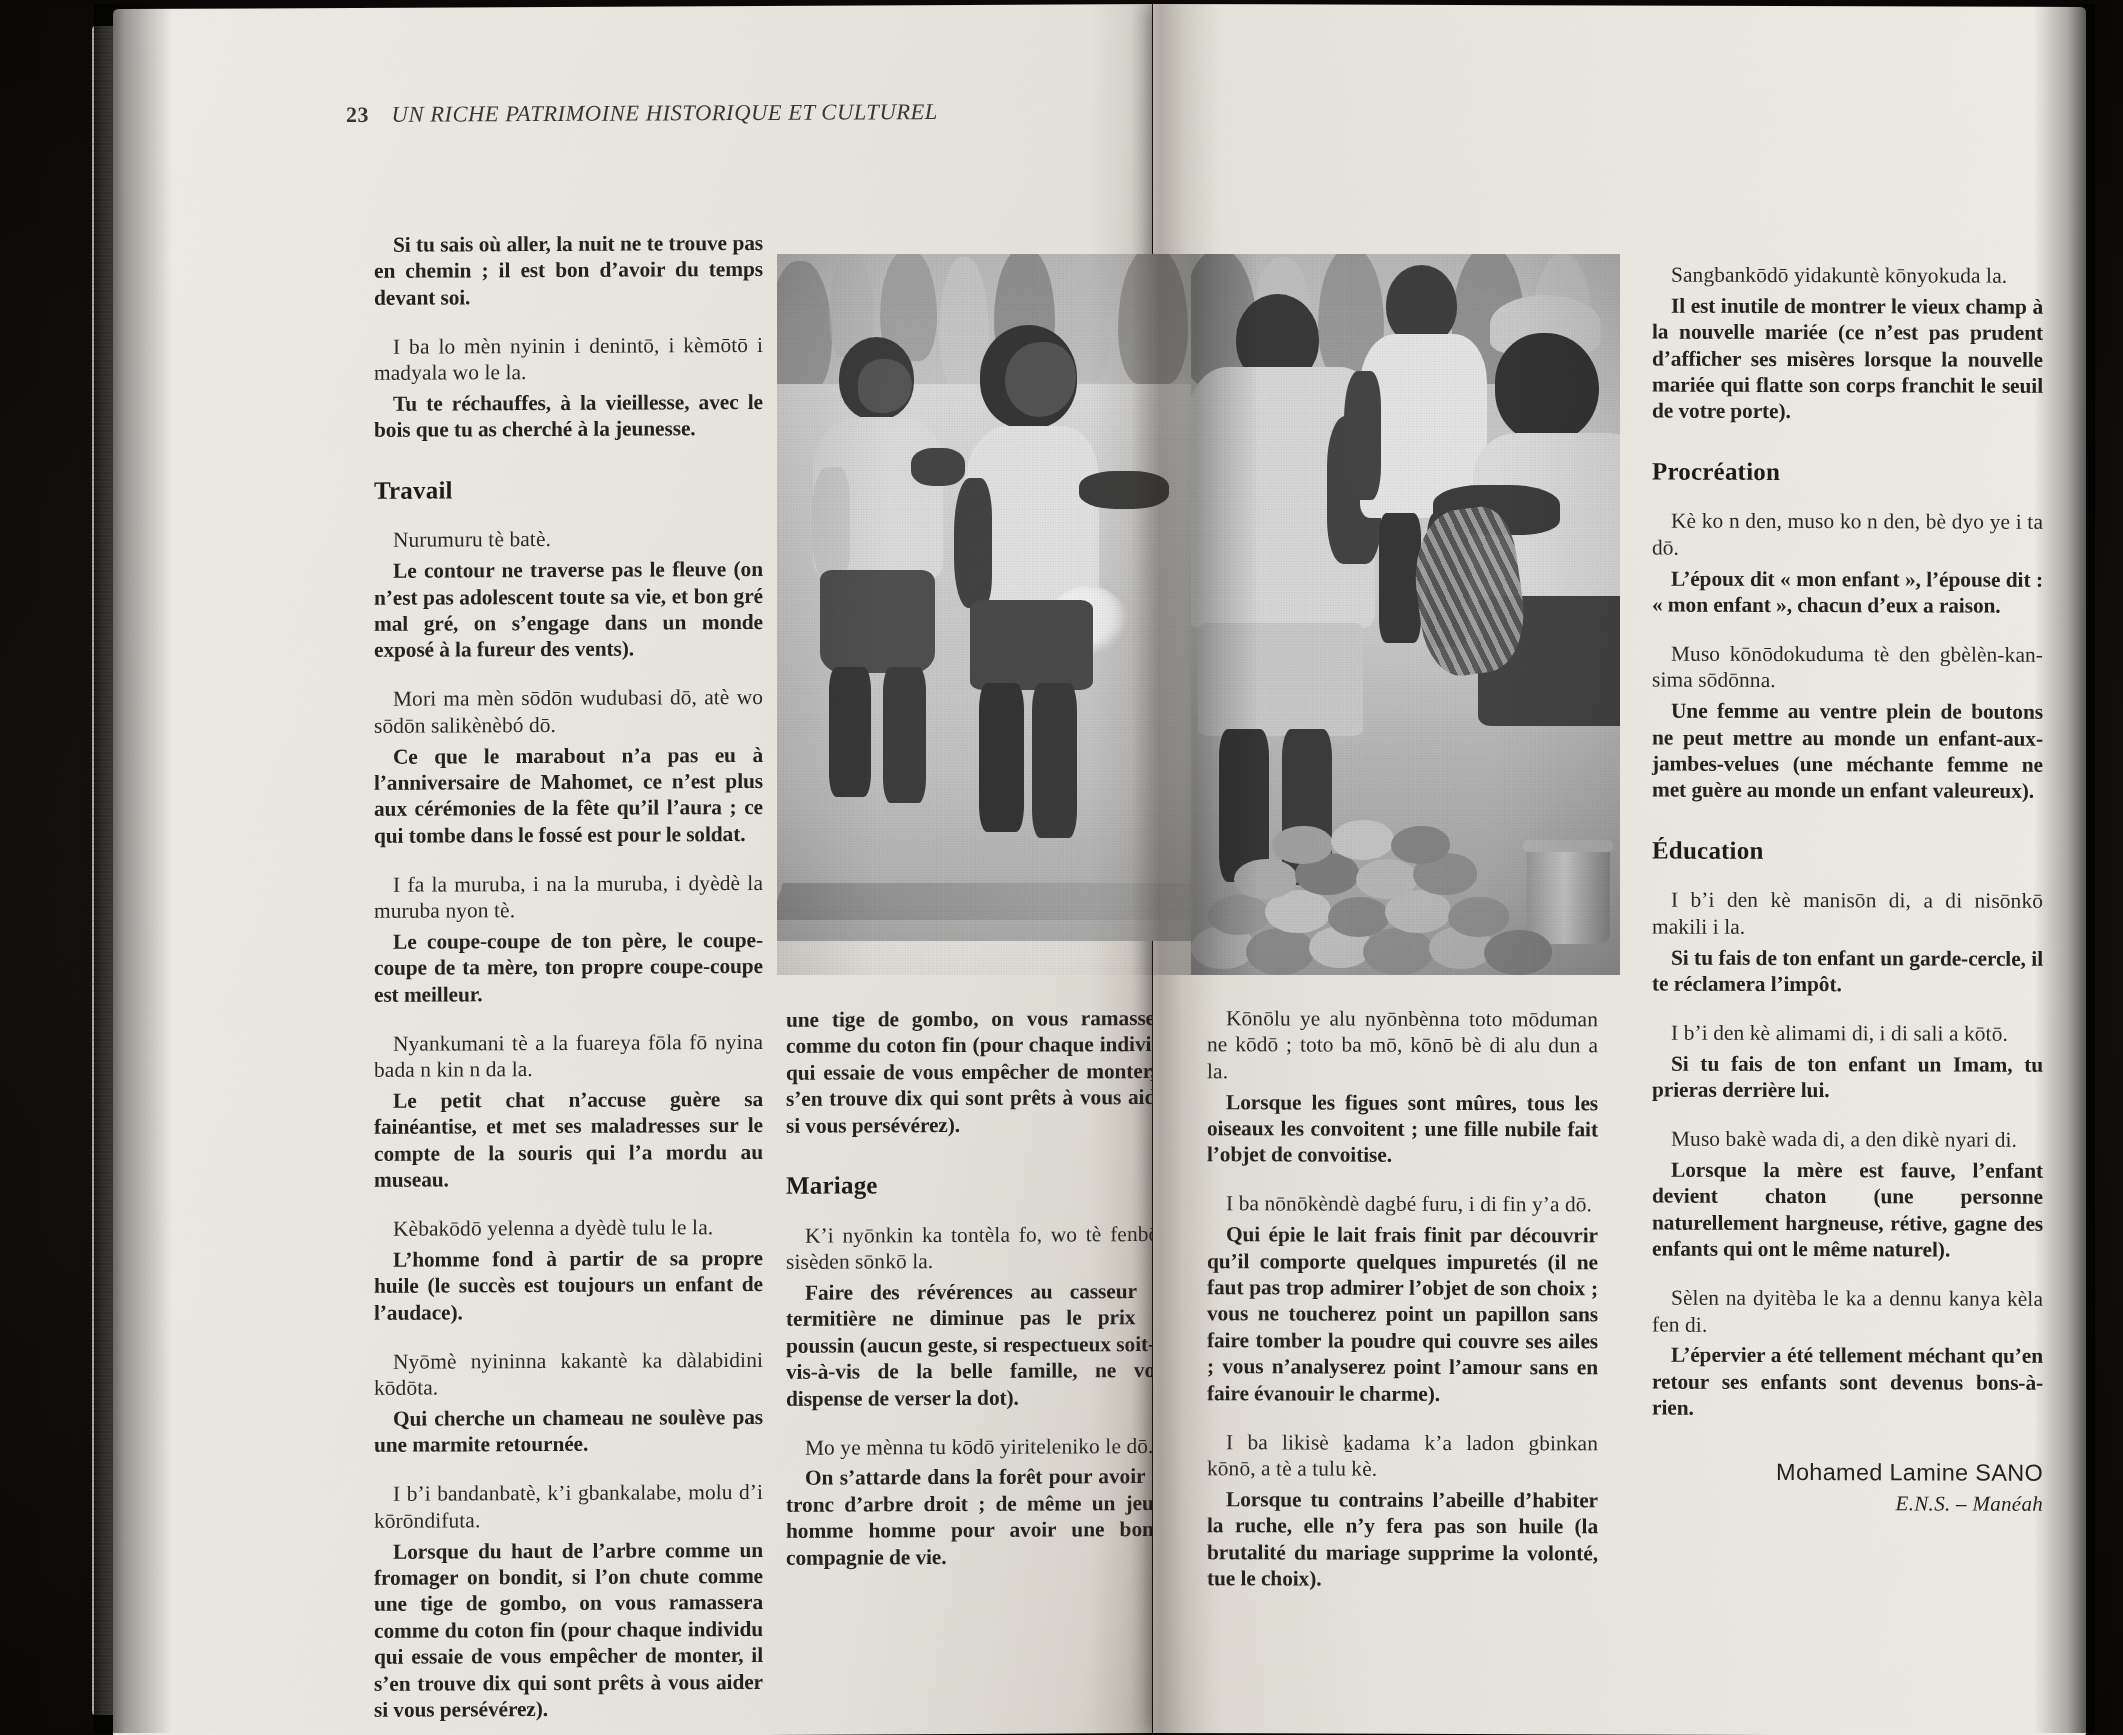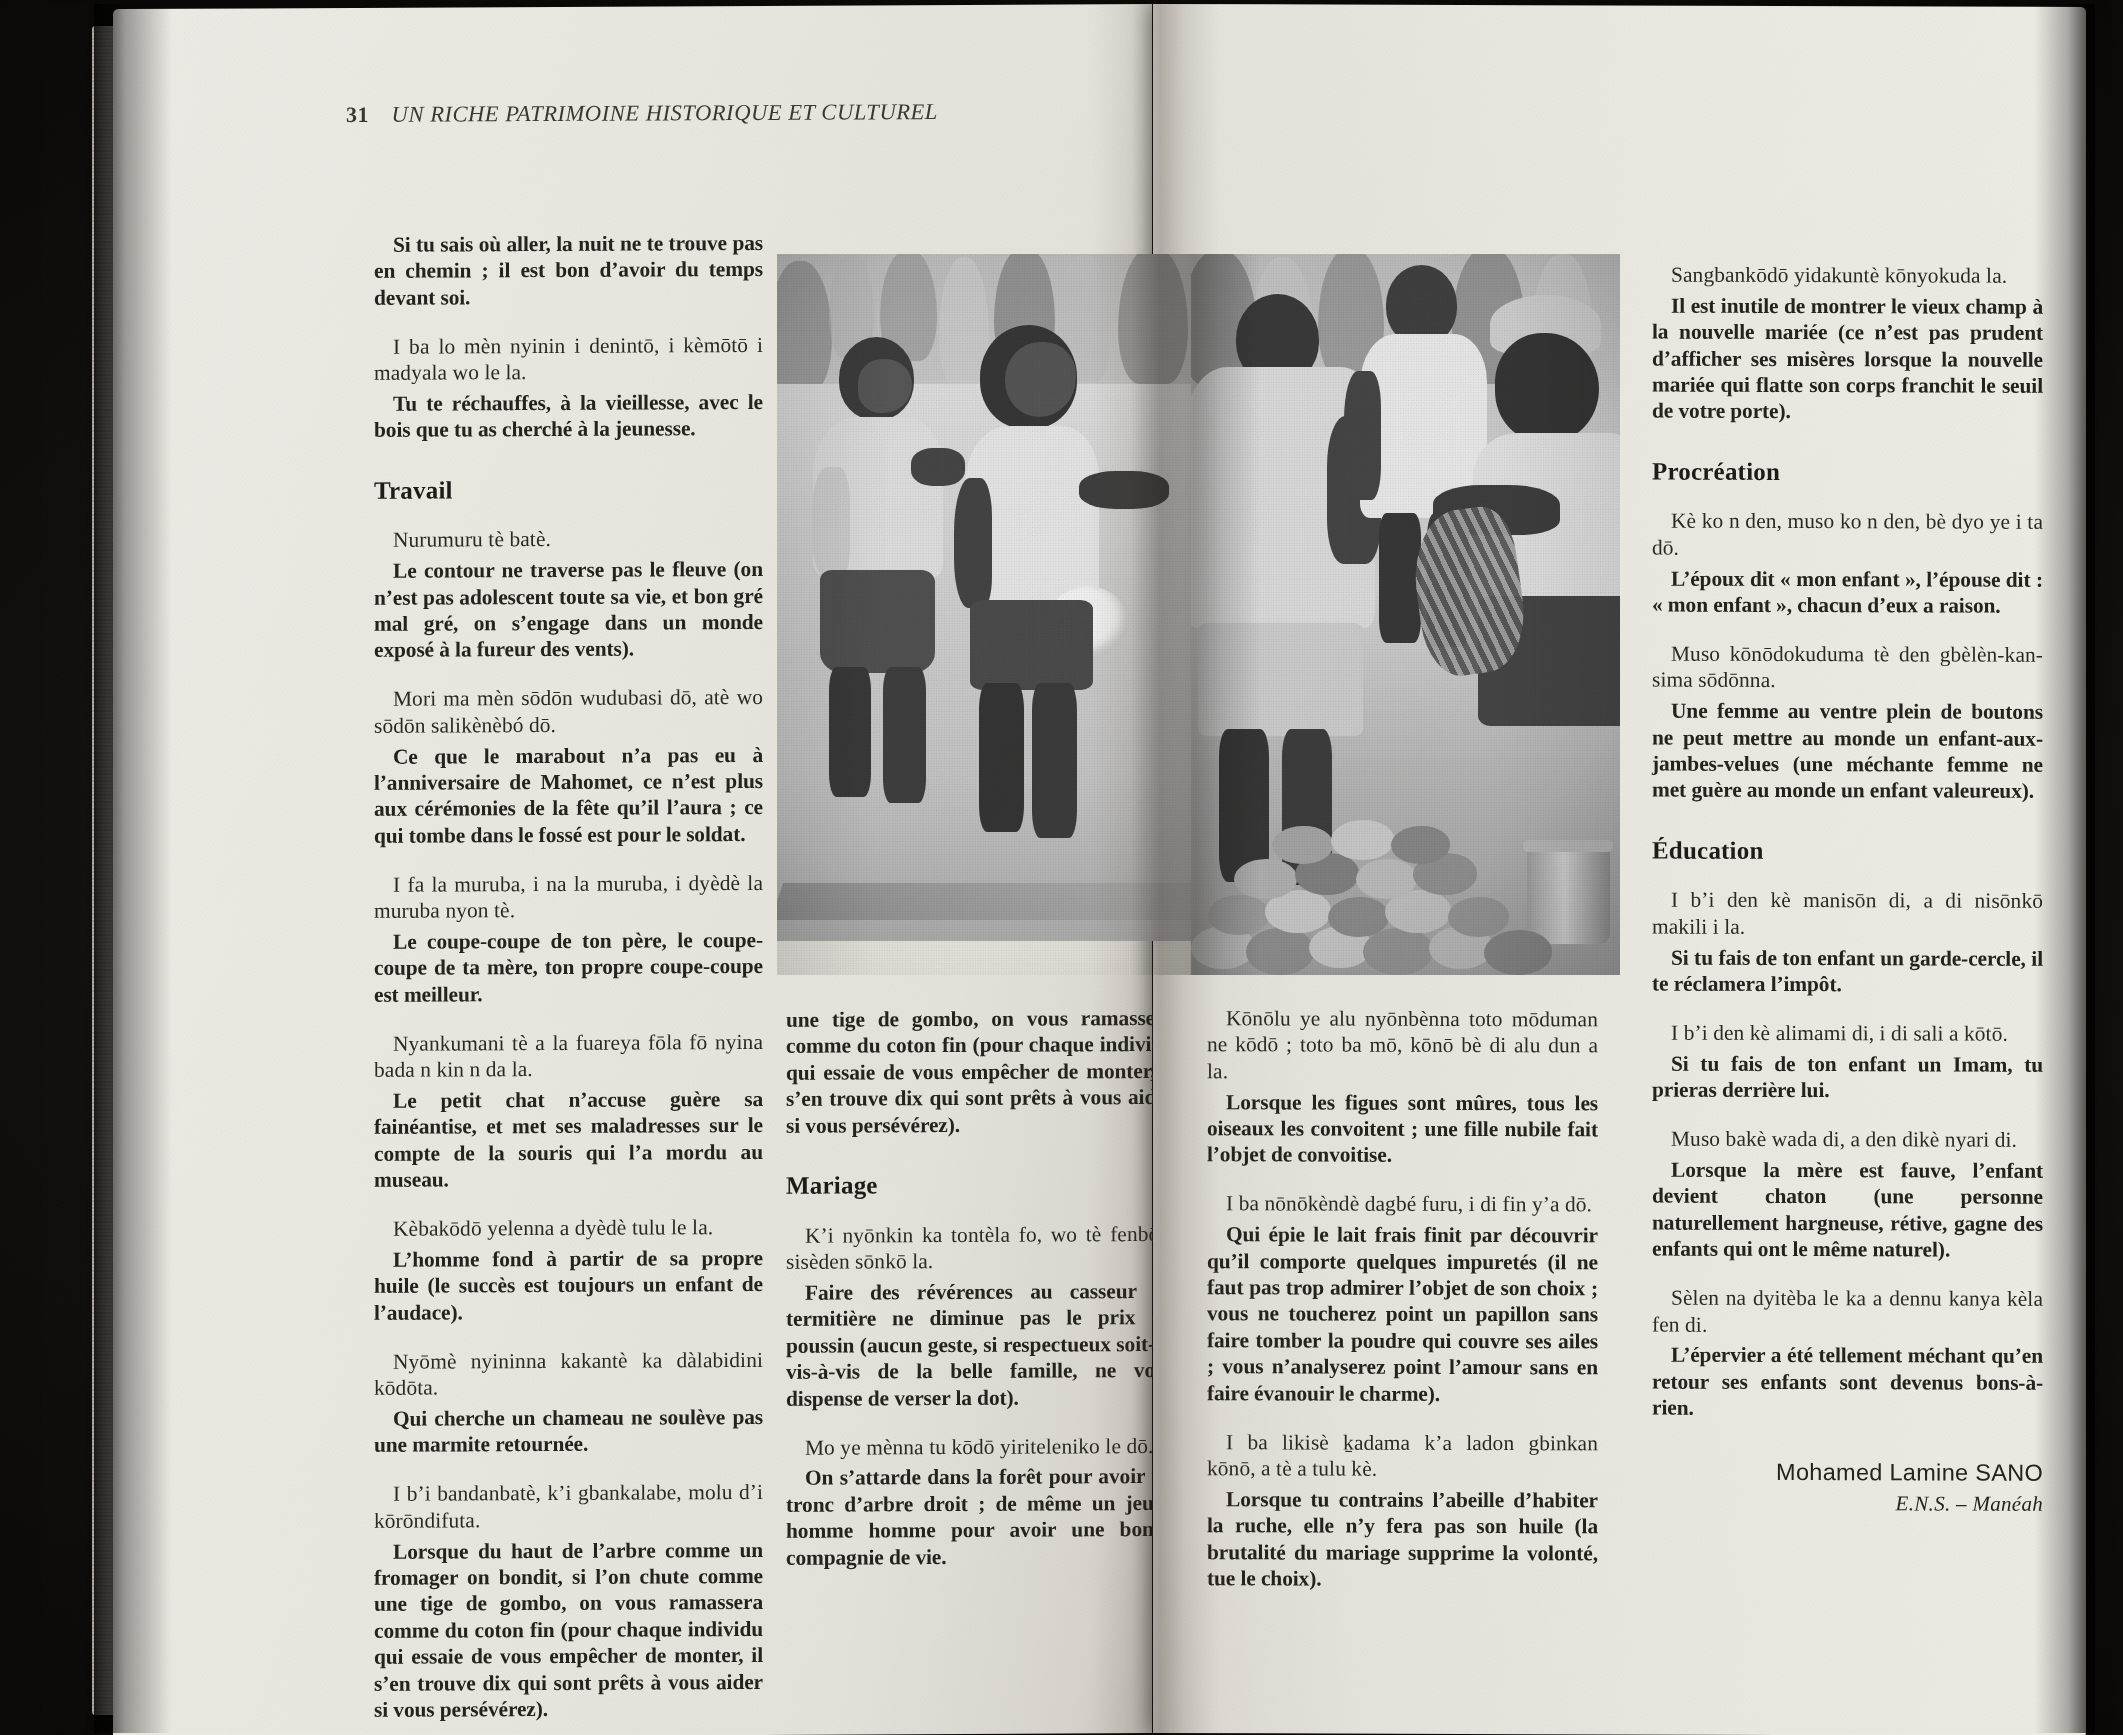--- a/index.html
+++ b/index.html
@@ -184,21 +184,21 @@
 
 <div id="backdrop"></div>
 
 <div id="book">
 
   <div id="page-stack"></div>
 
   <div class="page" id="page-left">
 
     <div class="runhead" id="runhead-left">
-      <span class="folio">31</span><span>UN RICHE PATRIMOINE HISTORIQUE ET CULTUREL</span>
+      <span class="folio">23</span><span>UN RICHE PATRIMOINE HISTORIQUE ET CULTUREL</span>
     </div>
 
     <div class="col" id="col1">
 
       <div class="pair">
         <p class="para fr">Si tu sais où aller, la nuit ne te trouve pas en chemin ; il est bon d’avoir du temps devant soi.</p>
       </div>
       <div class="pair">
         <p class="para ml">I ba lo mèn nyinin i denintō, i kèmōtō i madyala wo le la.</p>
         <p class="para fr">Tu te réchauffes, à la vieillesse, avec le bois que tu as cherché à la jeunesse.</p>

